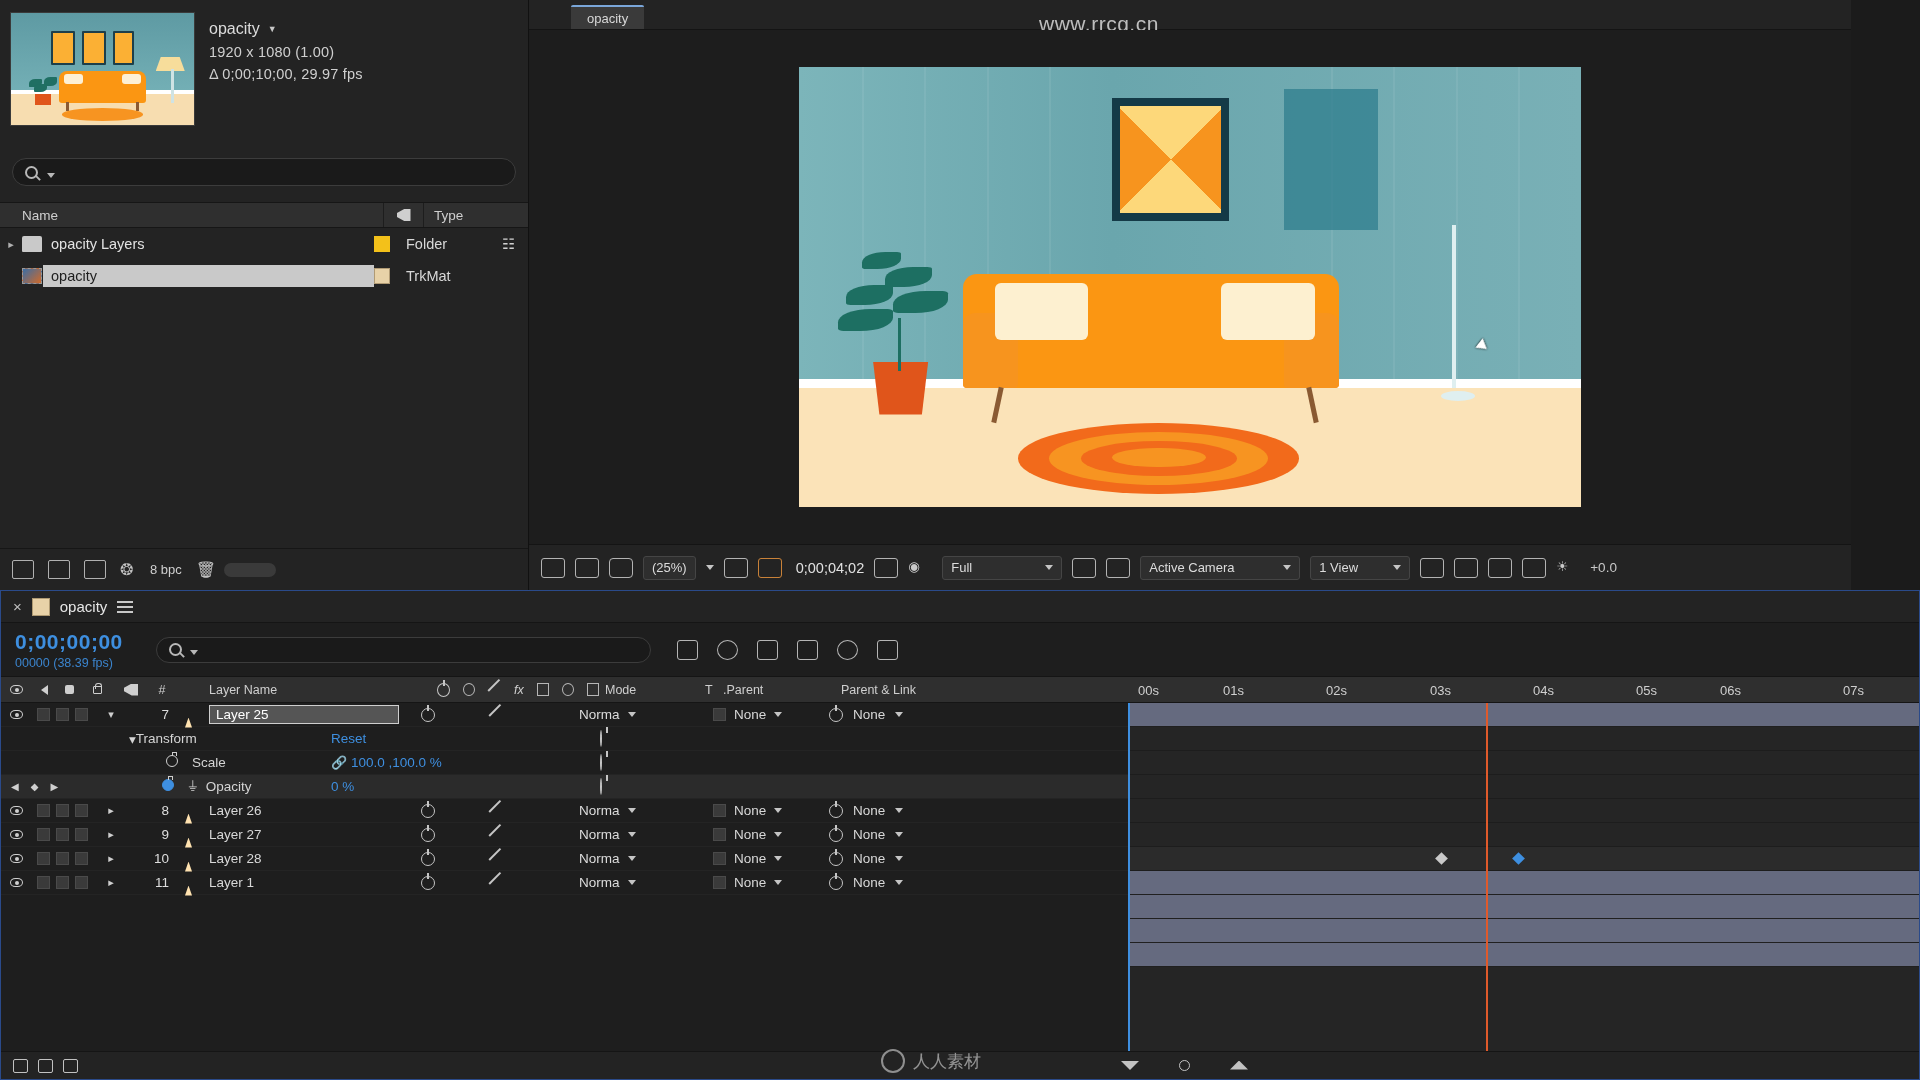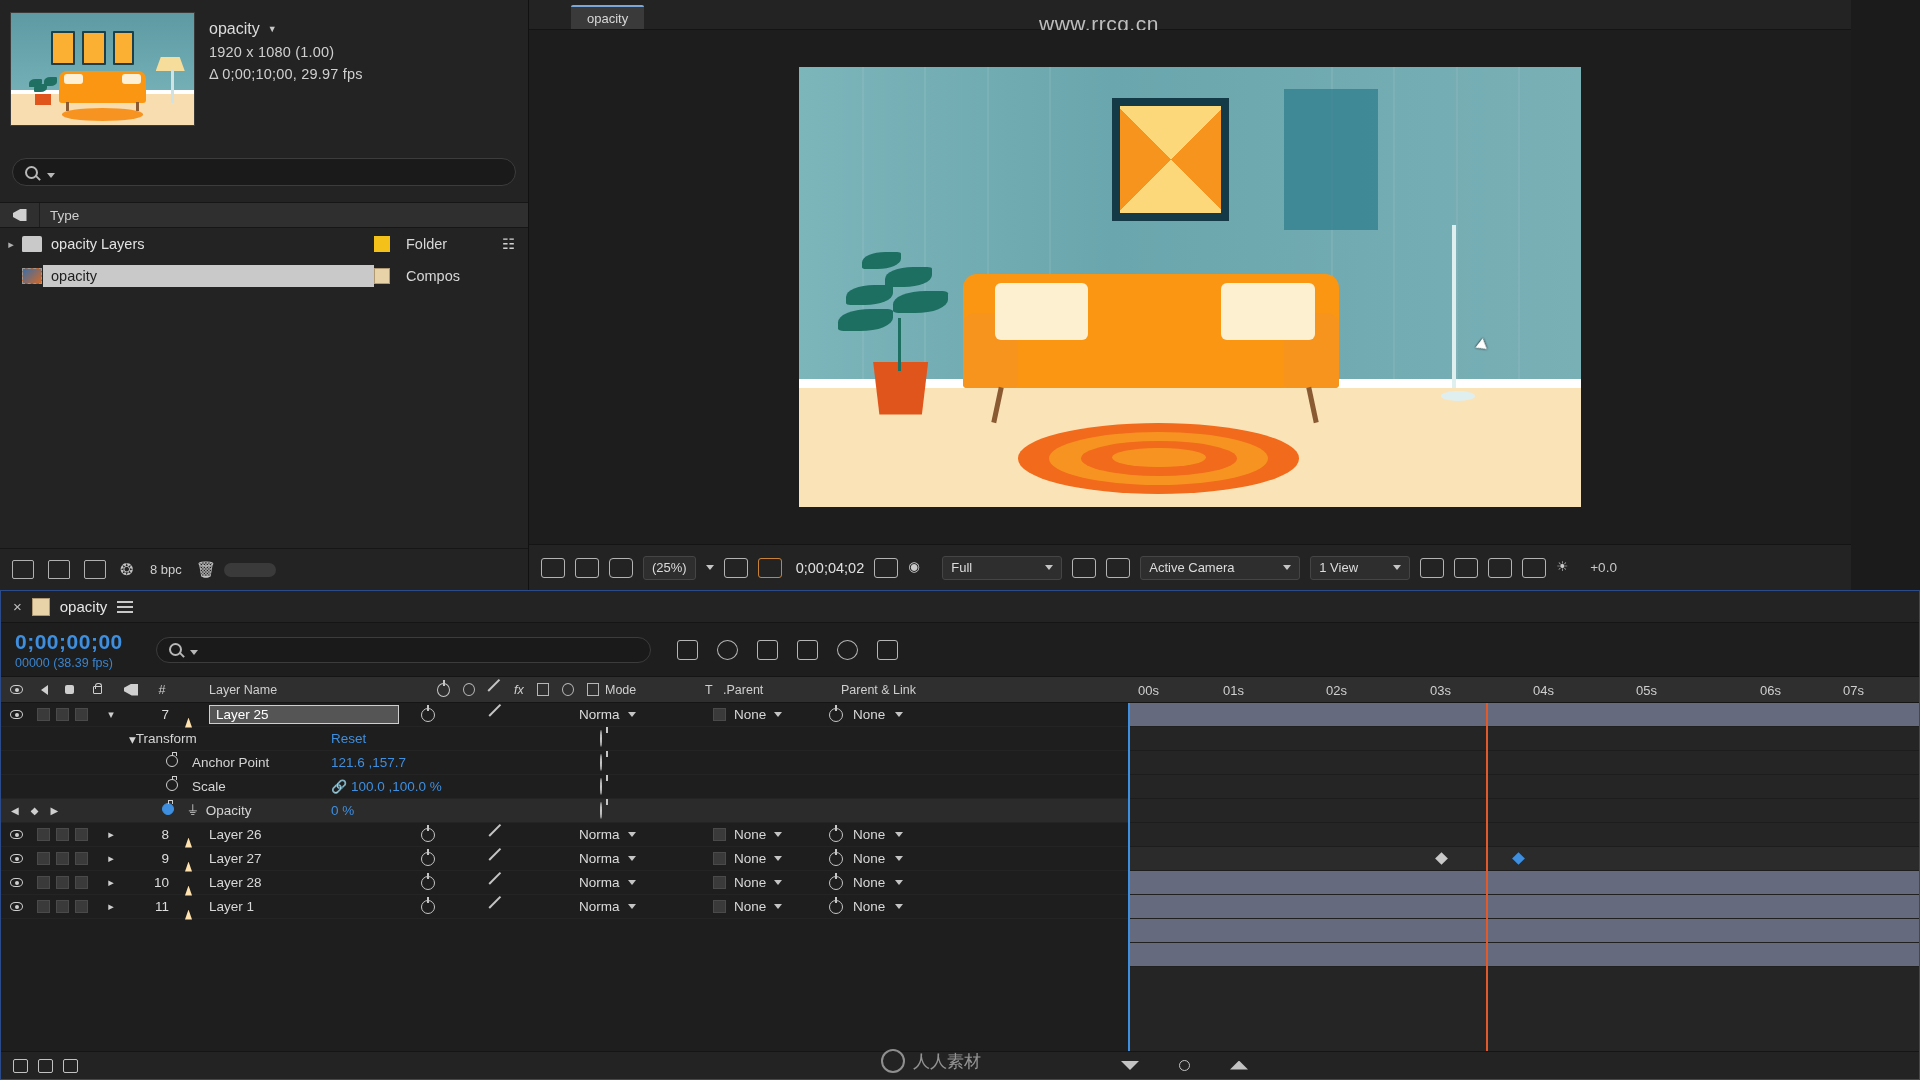--- a/index.html
+++ b/index.html
@@ -281,20 +281,21 @@
 
     <div id="proj-search-wrap">
       <div id="proj-search">
         <span class="mag"></span>
         <span class="mag-caret"></span>
         <input placeholder="" style="">
       </div>
     </div>
 
     <div id="proj-cols">
+      <div class="col-name">Name</div>
       <div class="col-tag">
           <span class="tagicon"></span>
         </div>
       <div class="col-type">Type</div>
     </div>
 
     <div>
       <div class="proj-row">
         <span class="disc">▸</span>
         <span class="ricon folder-ic"></span>
@@ -303,21 +304,21 @@
         <span class="rtype">Folder</span>
         <span class="rext">☷</span>
       </div>
       <div class="proj-row sel">
         <span class="disc"></span>
         <span class="ricon comp-ic"></span>
         <span class="rlabel">
             <span class="rname-bg">opacity</span>
           </span>
         <span class="rswatch sw-tan"></span>
-        <span class="rtype">Compos</span>
+        <span class="rtype">TrkMat</span>
         <span class="rext"></span>
       </div>
     </div>
 
     <div id="proj-bottom">
       <span class="pb-ic"></span>
       <span class="pb-ic f2"></span>
       <span class="pb-ic"></span>
       <span class="pb-ic" style="border:0;width:16px">❂</span>
       <span class="pb-bpc">8 bpc</span>
@@ -443,21 +444,21 @@
         <span class="sw-ic"></span>
       </div>
 
       <div id="tl-ruler">
         <span class="ruler-label" style="left:10px">00s</span>
         <span class="ruler-label" style="left:95px">01s</span>
         <span class="ruler-label" style="left:198px">02s</span>
         <span class="ruler-label" style="left:302px">03s</span>
         <span class="ruler-label" style="left:405px">04s</span>
         <span class="ruler-label" style="left:508px">05s</span>
-        <span class="ruler-label" style="left:632px">06s</span>
+        <span class="ruler-label" style="left:592px">06s</span>
         <span class="ruler-label" style="left:715px">07s</span>
       </div>
     </div>
 
     <div id="tl-colhead">
       <span class="ch" style="width:30px;justify-content:center">
           <span class="eye"></span>
         </span>
       <span class="ch" style="width:26px;justify-content:center">
           <span class="spk"></span>
@@ -530,28 +531,20 @@
 
       <div class="prow">
         <span class="pname" style="padding-left:128px">
           <span class="cdisc">▾</span>
           <span>Transform</span>
         </span>
         <span class="pval">Reset</span>
         <span style="width:40px;text-align:center"><span class="pw"></span></span>
       </div>
 
-      <div class="prow">
-        <span class="pname" style="padding-left:165px">
-          <span class="pstop"><span class="stopwatch"></span></span>
-          <span>Anchor Point</span>
-        </span>
-        <span class="pval">121.6 ,157.7</span>
-        <span style="width:40px;text-align:center"><span class="pw"></span></span>
-      </div>
 
 
       <div class="prow">
         <span class="pname" style="padding-left:165px">
           <span class="pstop"><span class="stopwatch"></span></span>
           <span>Scale</span>
         </span>
         <span class="pval"><span class="pchain">🔗</span>&nbsp;<span>100.0 ,100.0 %</span></span>
         <span style="width:40px;text-align:center"><span class="pw"></span></span>
       </div>

